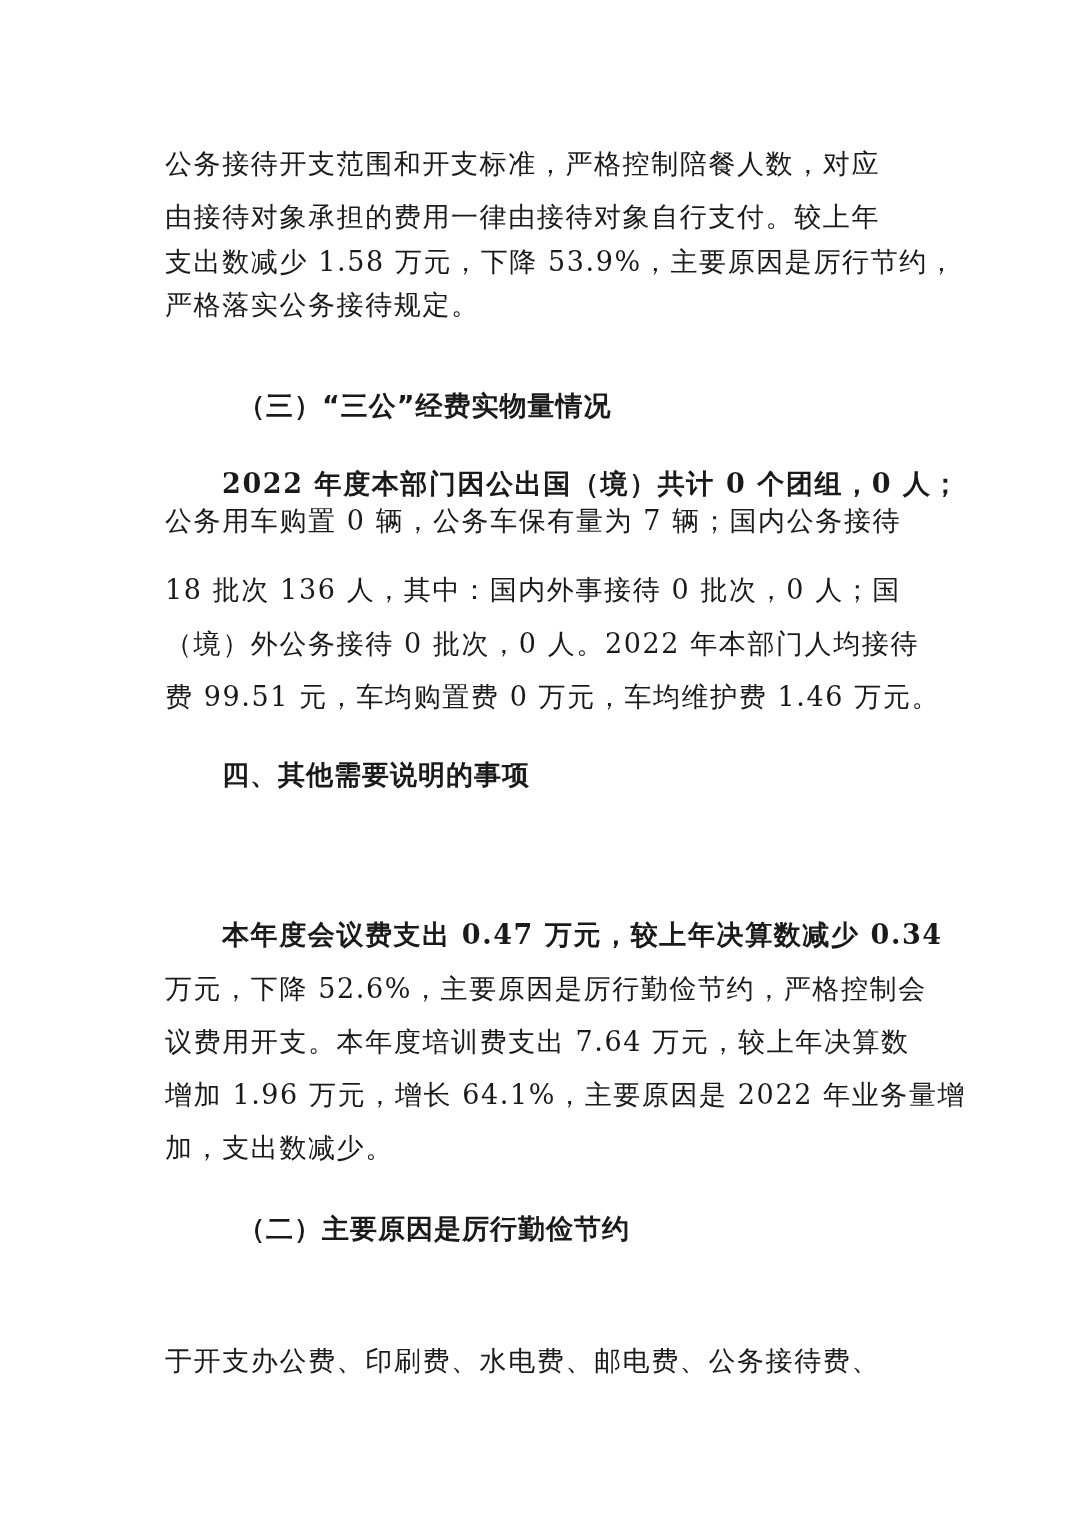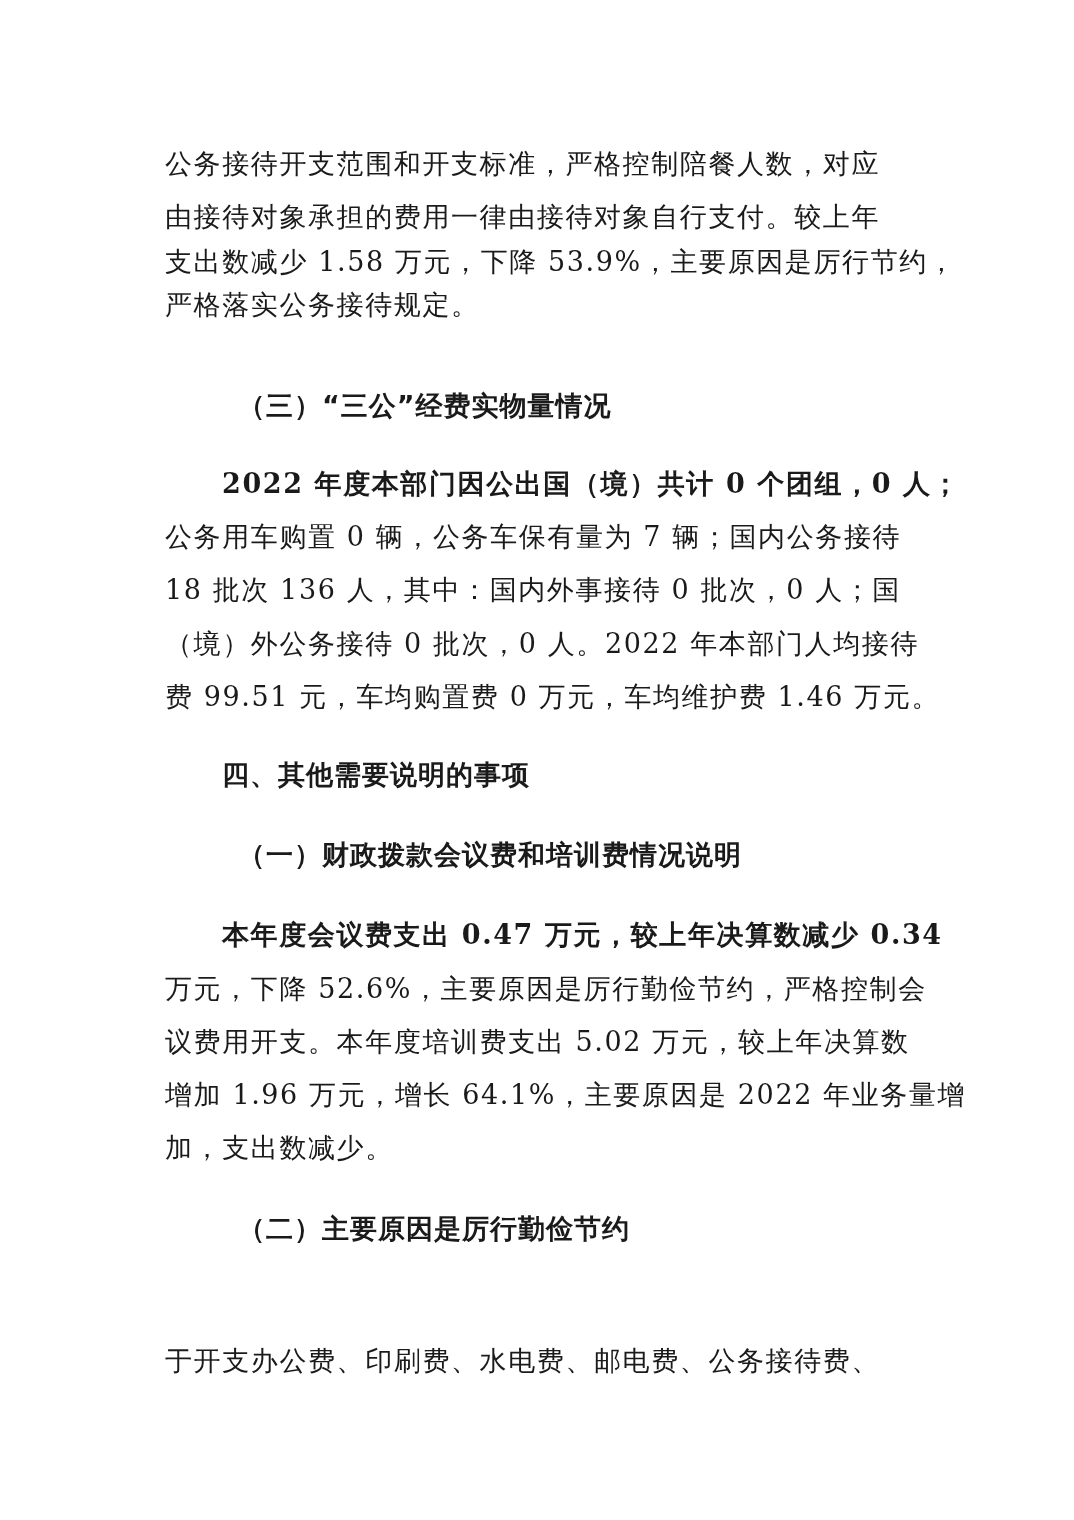--- a/index.html
+++ b/index.html
@@ -42,31 +42,30 @@
 
 <div class="page">
   <div class="line" style="top:147px">公务接待开支范围和开支标准，严格控制陪餐人数，对应</div>
   <div class="line" style="top:200px">由接待对象承担的费用一律由接待对象自行支付。较上年</div>
   <div class="line" style="top:245px">支出数减少 1.58 万元，下降 53.9%，主要原因是厉行节约，</div>
   <div class="line" style="top:288px">严格落实公务接待规定。</div>
 
   <div class="line heading paren" style="top:389px">（三）“三公”经费实物量情况</div>
 
   <div class="line indent" style="top:467px">2022 年度本部门因公出国（境）共计 0 个团组，0 人；</div>
-  <div class="line" style="top:520px">公务用车购置 0 辆，公务车保有量为 7 辆；国内公务接待</div>
+  <div class="line" style="top:504px">公务用车购置 0 辆，公务车保有量为 7 辆；国内公务接待</div>
   <div class="line" style="top:573px">18 批次 136 人，其中：国内外事接待 0 批次，0 人；国</div>
   <div class="line" style="top:627px">（境）外公务接待 0 批次，0 人。2022 年本部门人均接待</div>
   <div class="line" style="top:680px">费 99.51 元，车均购置费 0 万元，车均维护费 1.46 万元。</div>
 
   <div class="line heading indent" style="top:758px">四、其他需要说明的事项</div>
 
-  <div class="line heading paren" style="top:838px">（一）财政拨款会议费和培训费情况说明</div>
 
   <div class="line indent" style="top:918px">本年度会议费支出 0.47 万元，较上年决算数减少 0.34</div>
   <div class="line" style="top:972px">万元，下降 52.6%，主要原因是厉行勤俭节约，严格控制会</div>
-  <div class="line" style="top:1025px">议费用开支。本年度培训费支出 5.02 万元，较上年决算数</div>
+  <div class="line" style="top:1025px">议费用开支。本年度培训费支出 7.64 万元，较上年决算数</div>
   <div class="line" style="top:1078px">增加 1.96 万元，增长 64.1%，主要原因是 2022 年业务量增</div>
   <div class="line" style="top:1131px">加，支出数减少。</div>
 
   <div class="line heading paren" style="top:1212px">（二）主要原因是厉行勤俭节约</div>
 
   <div class="line" style="top:1344px">于开支办公费、印刷费、水电费、邮电费、公务接待费、</div>
 </div>
 
 </body></html>

